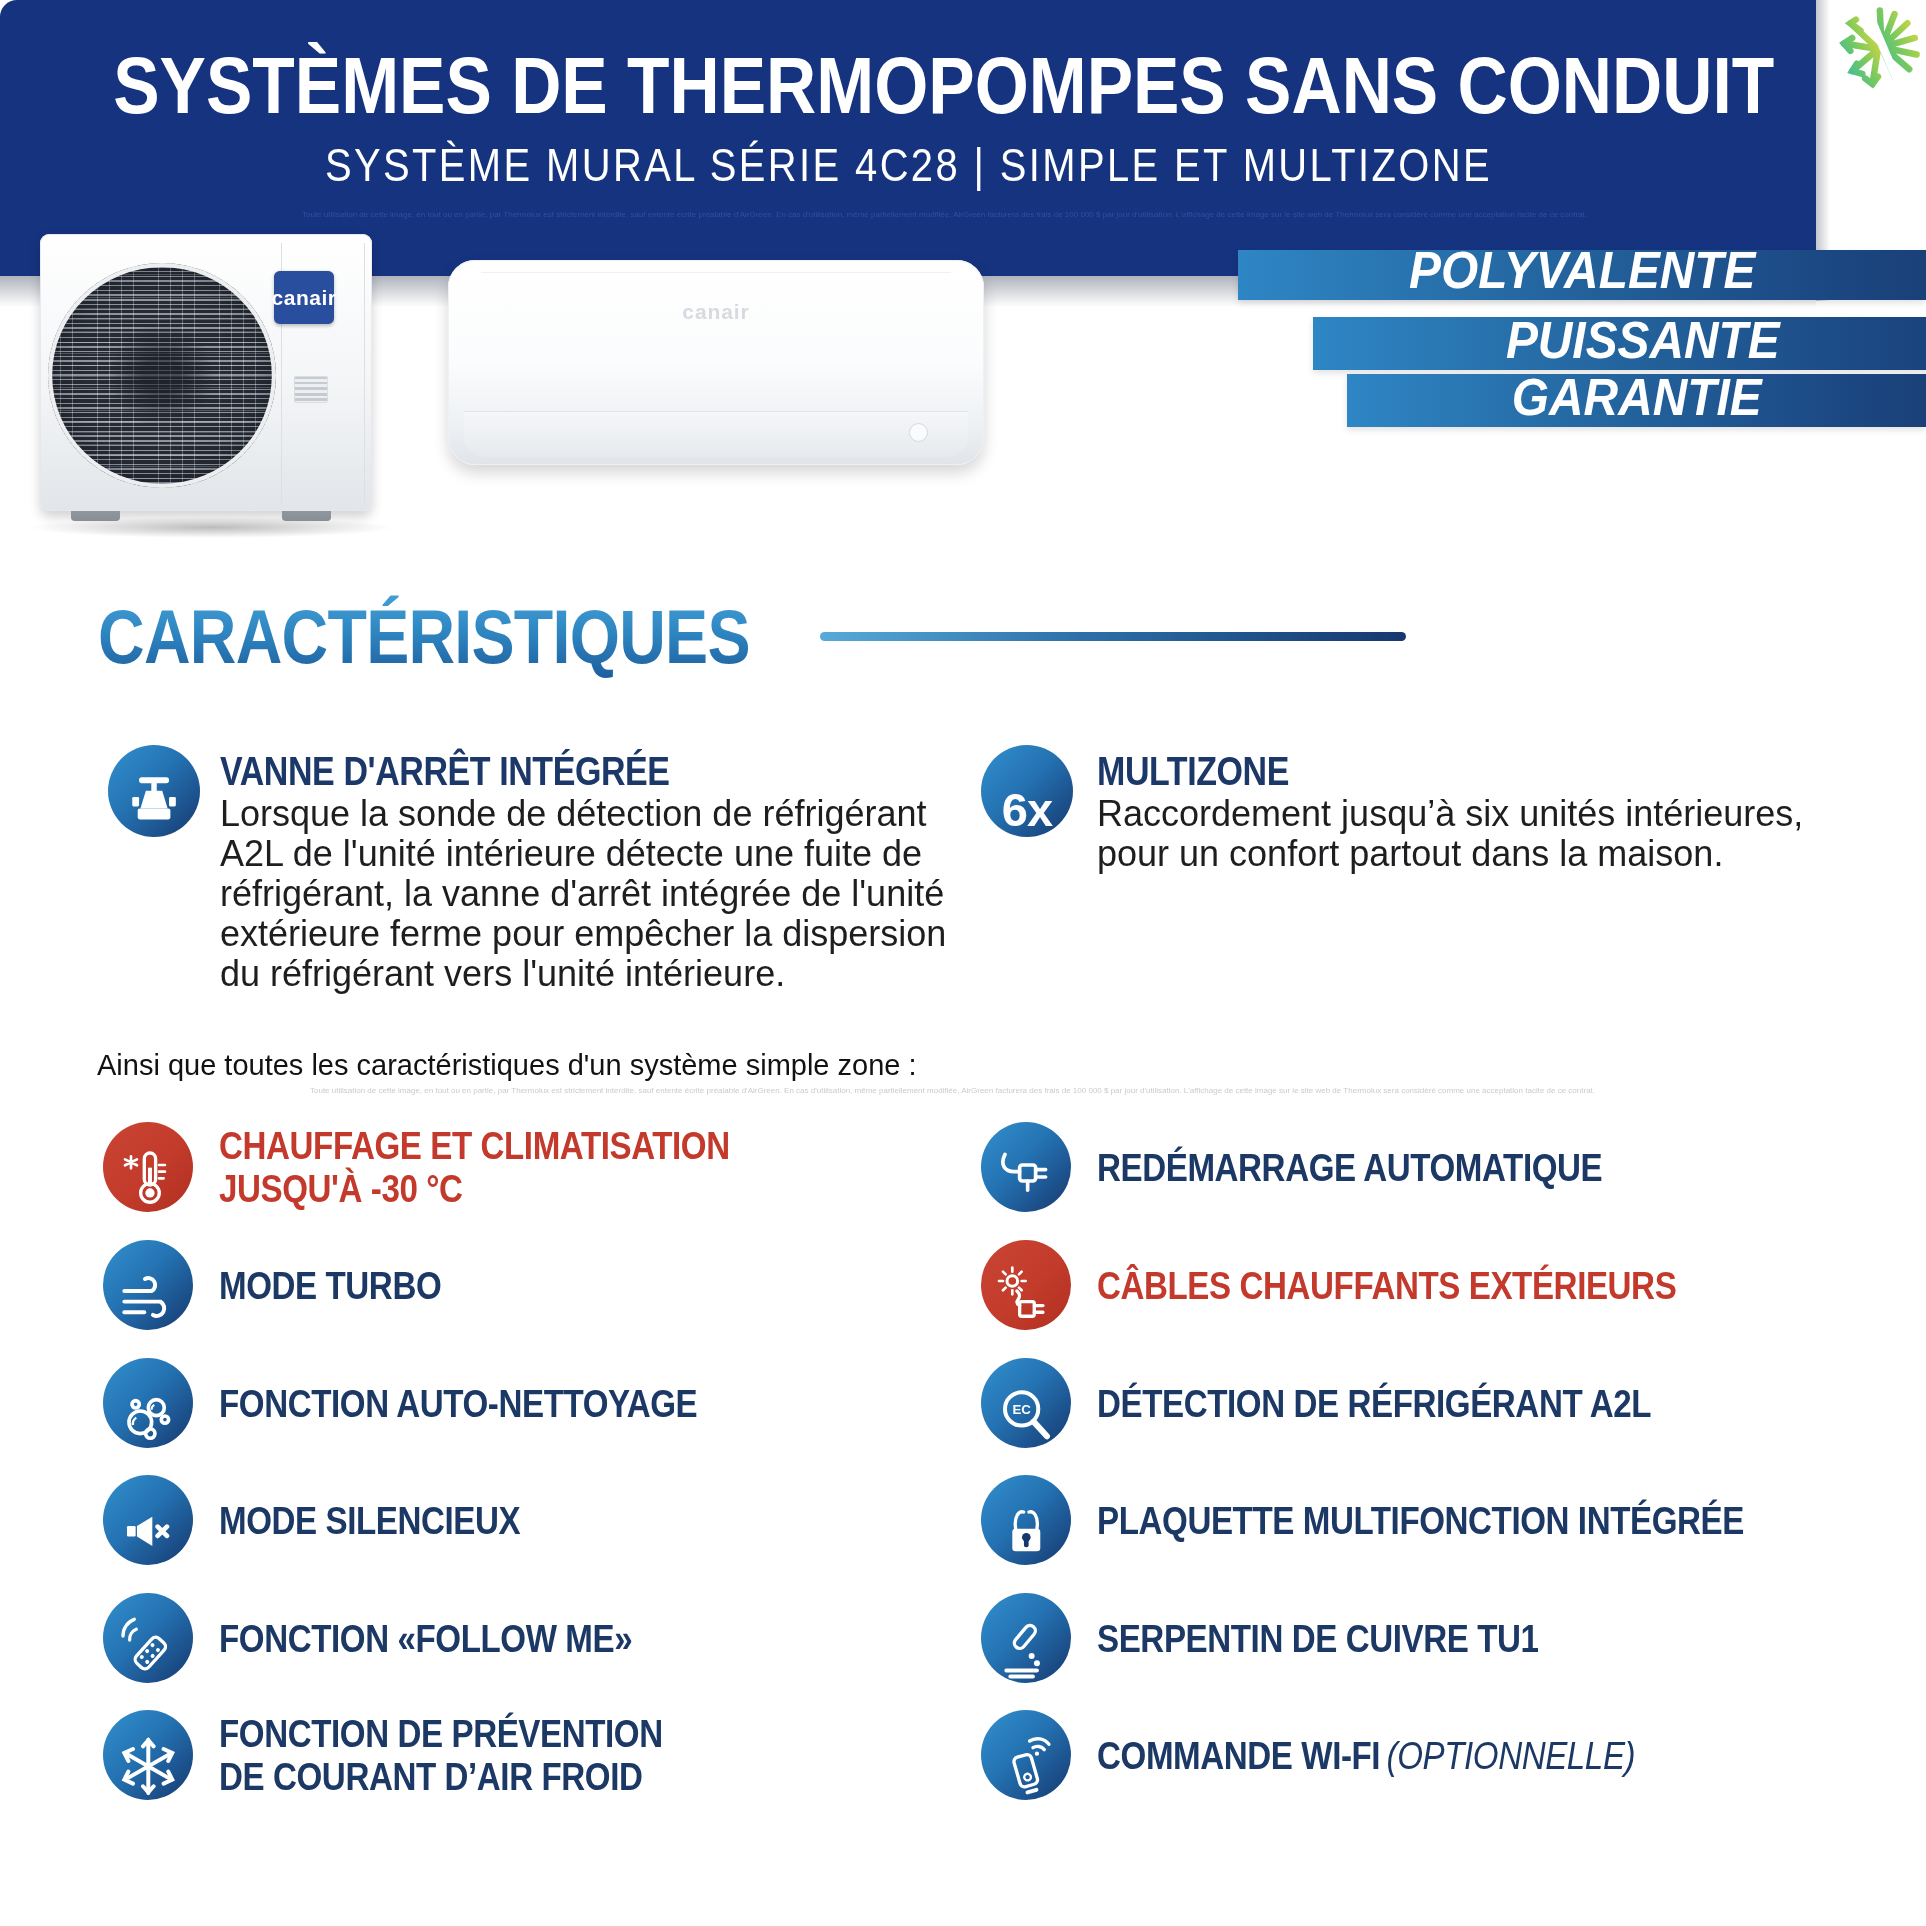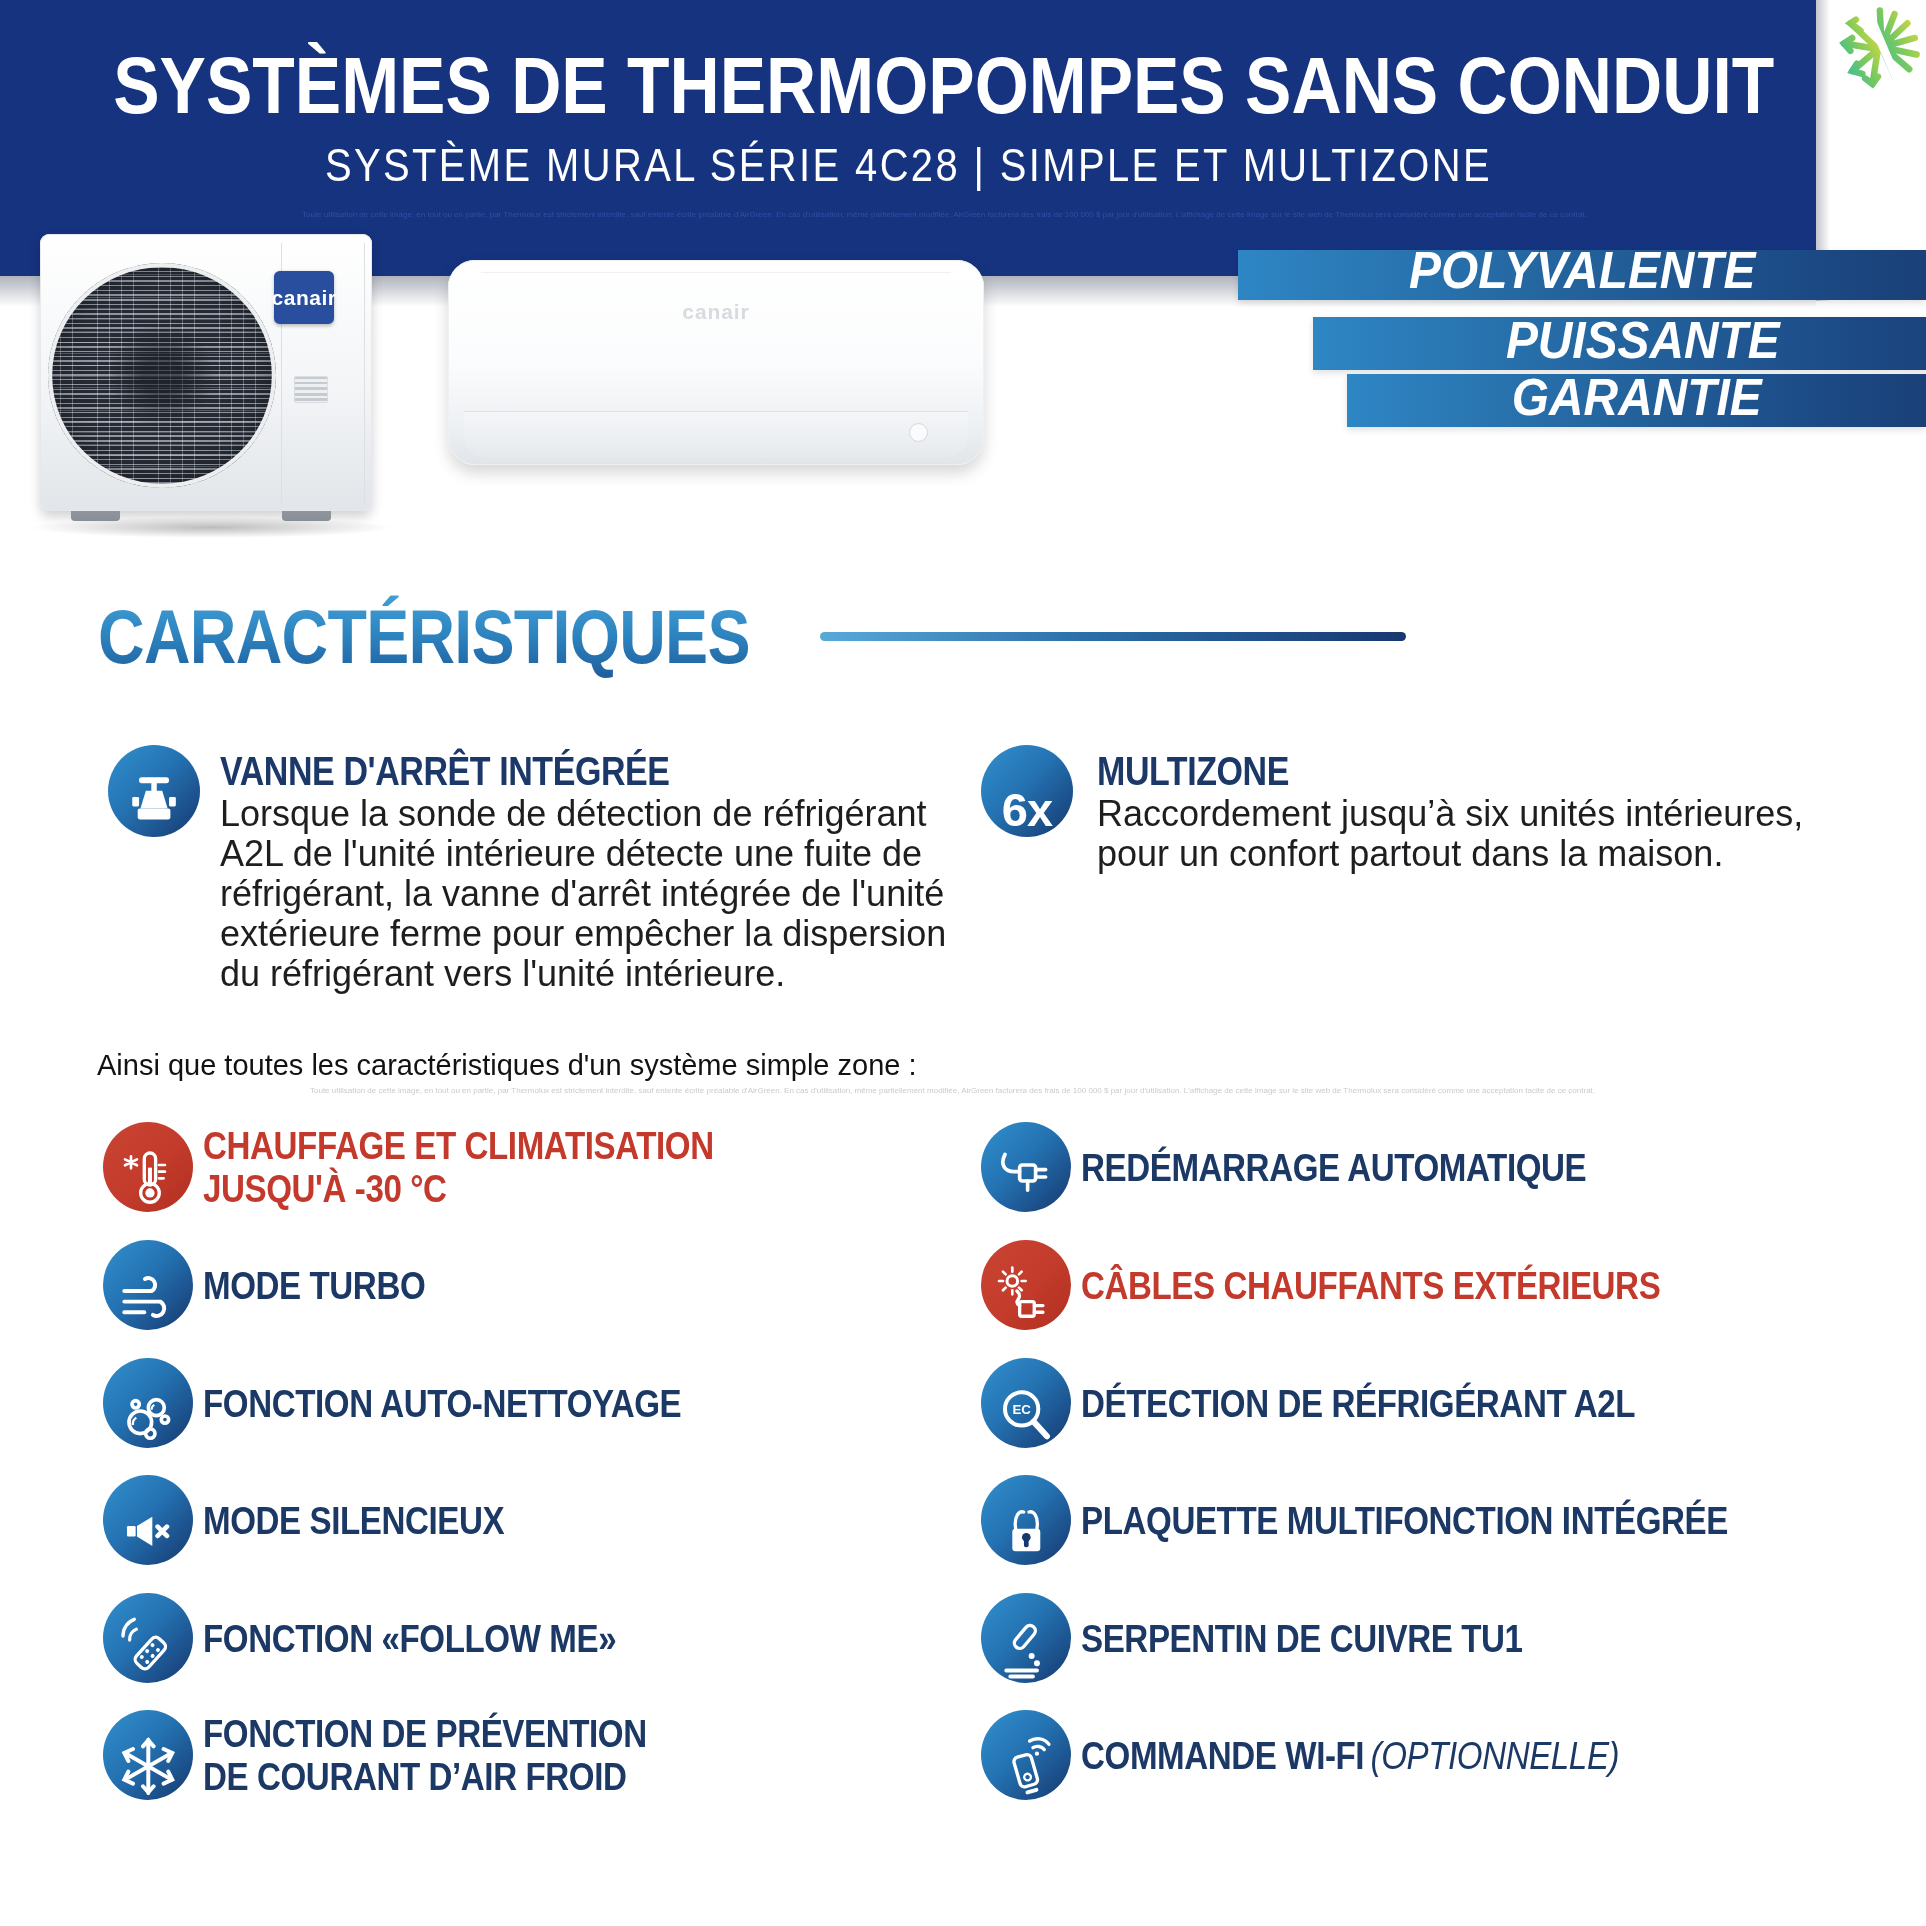--- a/index.html
+++ b/index.html
@@ -1,17 +1,17 @@
 <!DOCTYPE html>
 <html style="font-size:7.5px"><head>
 <meta charset="utf-8">
 <style>
   html,body{margin:0;padding:0;background:#fff;}
   #canvas{position:relative;width:1926px;height:1926px;background:#fff;overflow:hidden;
-          font-family:"Liberation Sans",sans-serif;}
+          font-family:"Liberation Sans",sans-serif;border-radius:17px;}
   
   .band{position:absolute;left:0;top:0;width:1816px;height:276px;background:#16337F;}
   .band-shadow-b{position:absolute;left:0;top:276px;width:1816px;height:31px;
         background:linear-gradient(180deg,rgba(55,65,90,.40),rgba(55,65,90,0));}
   .band-shadow-r{position:absolute;left:1816px;top:0;width:14px;height:301px;
         background:linear-gradient(90deg,rgba(55,65,90,.30),rgba(55,65,90,0));}
   .h-title{position:absolute;left:0;top:40px;width:1816px;text-align:center;color:#fff;
         font-size:79px;font-weight:bold;letter-spacing:0;white-space:nowrap;}
   .h-title span{display:inline-block;transform:scaleX(.88);transform-origin:center;}
   .h-sub{position:absolute;left:0;top:137px;width:1816px;text-align:center;color:#fff;
@@ -79,21 +79,21 @@
   .badge6{color:#fff;font-weight:bold;font-size:47px;letter-spacing:-0.9px;}
   
   .main-circ{position:absolute;width:92px;height:92px;}
   .main-title{position:absolute;font-size:40px;font-weight:bold;color:#1B3868;letter-spacing:-0.5px;
         transform:scaleX(.85);transform-origin:left center;white-space:nowrap;}
   .main-body{position:absolute;width:743px;font-size:36px;line-height:40px;color:#1E1E20;}
   
   .intro{position:absolute;left:97px;top:1049px;font-size:29px;color:#121212;}
   .wm2{position:absolute;left:310px;top:1086px;font-size:8px;color:#C9CBCE;white-space:nowrap;}
   
-  .row{position:absolute;display:flex;align-items:center;gap:10px;height:90px;}
+  .row{position:absolute;display:flex;align-items:center;gap:26px;height:90px;}
   .row .circ{width:90px;height:90px;}
   .feat-label{font-weight:bold;font-size:39px;line-height:43px;color:#1C3966;letter-spacing:-0.5px;
         transform:scaleX(.85);transform-origin:left center;white-space:nowrap;}
   .feat-label .l2{display:block;}
   .feat-label .sfx{font-style:italic;font-weight:400;margin-left:7.5px;}
   .feat-label.red{color:#C33A2C;}
 </style>
 </head>
 <body>
 

